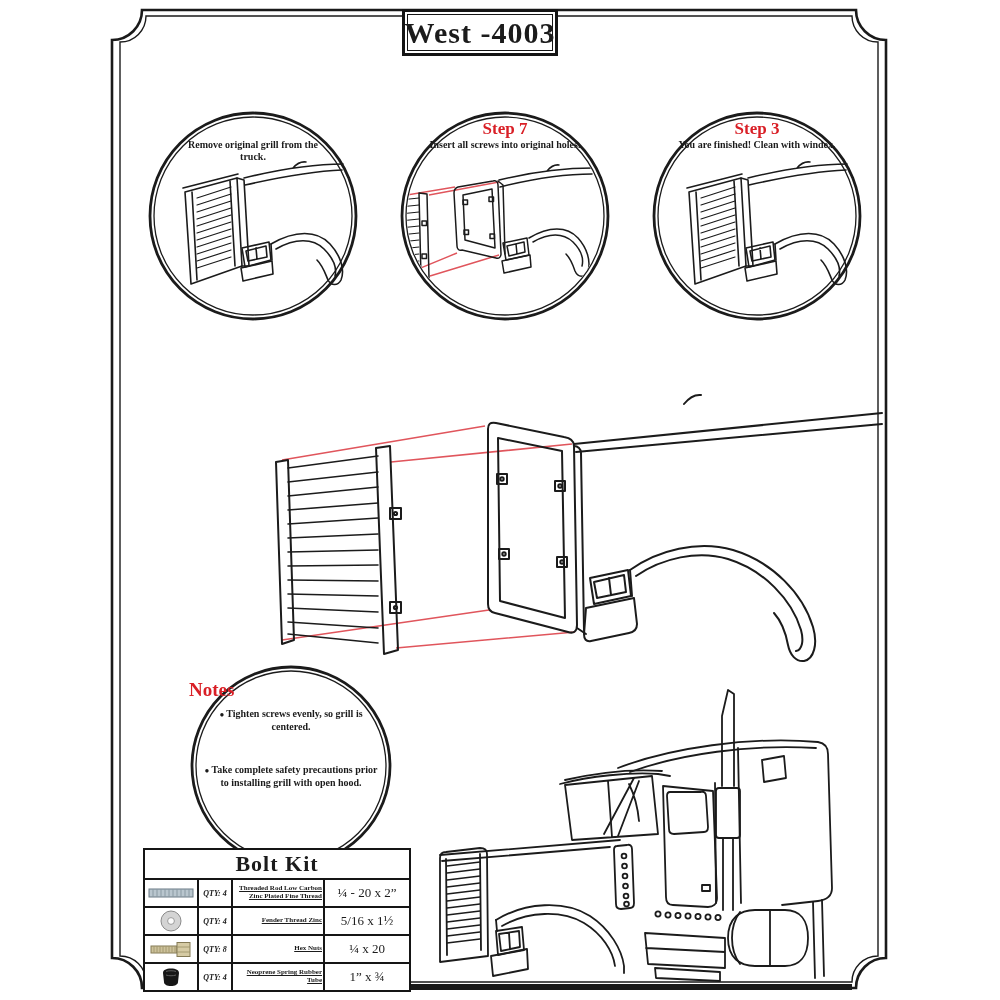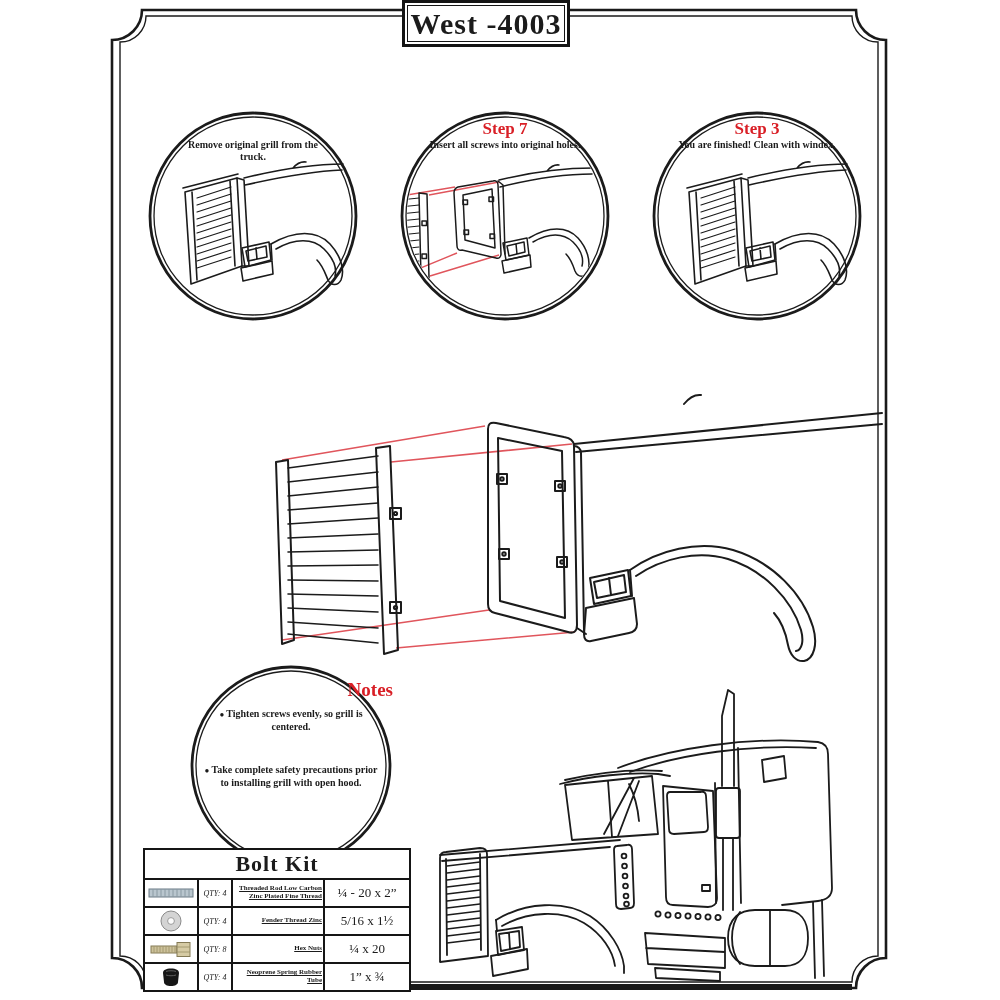--- a/index.html
+++ b/index.html
@@ -5,56 +5,56 @@
   html,body{margin:0;padding:0;background:#fff;}
   .page{position:relative;width:1000px;height:1000px;background:#ffffff;overflow:hidden;
         font-family:"Liberation Serif","DejaVu Serif",serif;color:#1b1b1b;}
   svg{display:block;}
   .abs{position:absolute;}
 
   
   .frame-svg{position:absolute;left:0;top:0;}
 
   
-  .title-box{position:absolute;left:402px;top:0;width:168px;height:47px;background:#fff;
+  .title-box{position:absolute;left:402px;top:9px;width:156px;height:47px;background:#fff;
              border:3px solid #151515;box-sizing:border-box;}
   .title-box-inner{position:absolute;left:2px;top:2px;right:2px;bottom:2px;border:1.5px solid #151515;
              display:flex;align-items:center;justify-content:center;}
   .title-text{font-size:30px;font-weight:bold;letter-spacing:1px;white-space:nowrap;}
 
   
   .step-card{position:absolute;width:216px;height:216px;}
   .step-card .drawing{position:absolute;left:0;top:0;}
   .step-title{position:absolute;top:11px;left:0;width:100%;text-align:center;
               color:#d91f26;font-weight:bold;font-size:17px;}
   .step-caption{position:absolute;top:31px;left:50%;transform:translateX(-50%);
                 text-align:center;font-size:10px;line-height:1.2;font-weight:bold;}
   .s1 .step-caption{width:148px;}
   .s2 .step-caption{width:190px;}
   .s3 .step-caption{width:200px;}
 
   
   .notes-card{position:absolute;left:189px;top:664px;width:204px;height:204px;}
-  .notes-title{position:absolute;top:15px;left:0;width:100%;text-align:right;
+  .notes-title{position:absolute;top:15px;left:0;width:100%;text-align:left;
                color:#d91f26;font-weight:bold;font-size:19px;}
   .note-item{position:absolute;left:50%;transform:translateX(-50%);text-align:center;
              font-size:10px;line-height:1.25;font-weight:bold;}
   .note-item::before{content:"● ";font-size:8px;}
   .note-1{top:44px;width:150px;}
   .note-2{top:100px;width:176px;}
 
   
   .bolt-table{position:absolute;left:143px;top:848px;border-collapse:collapse;background:#fff;
               table-layout:fixed;width:266px;}
   .bolt-table td,.bolt-table th{border:2px solid #151515;padding:1px;overflow:hidden;}
   .bolt-header{height:26px;text-align:center;font-size:22px;font-weight:bold;letter-spacing:1px;}
   .bolt-row td{height:24px;}
   .cell-icon{text-align:center;vertical-align:middle;}
   .cell-icon svg{margin:0 auto;}
-  .cell-qty{font-size:8px;font-weight:normal;font-style:italic;text-align:center;border-radius:8px;}
+  .cell-qty{font-size:8px;font-weight:bold;font-style:italic;text-align:center;border-radius:8px;}
   .cell-desc{font-size:7px;font-weight:bold;text-align:right;text-decoration:underline;line-height:1.1;}
   .cell-size{font-size:13px;text-align:center;}
 </style>
 </head>
 <body>
 
 <div class="page">
 
   <svg class="frame-svg" width="1000" height="1000" viewBox="0 0 1000 1000">
     <g fill="none" stroke="#1a1a1a">

